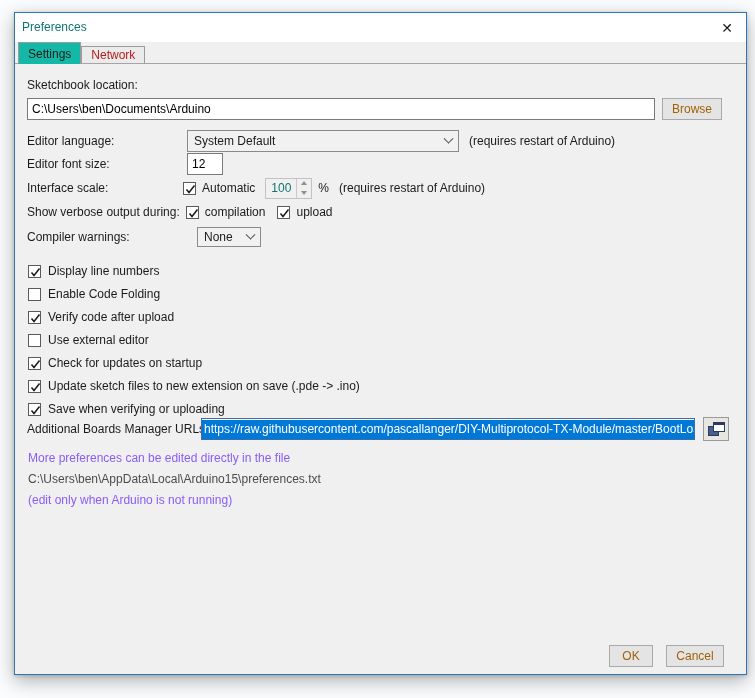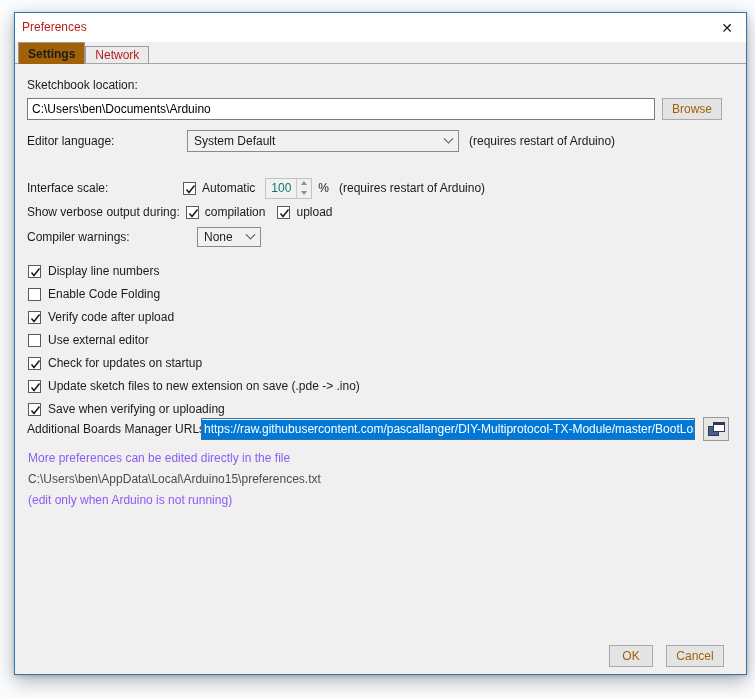--- a/index.html
+++ b/index.html
@@ -13,27 +13,27 @@
     overflow: hidden;
   }
   .dialog {
     position: absolute; left:14px; top:12px; width:733px; height:663px;
     background:#f0f0f0;
     border:1px solid #2e75b6;
     box-shadow: 0 6px 18px rgba(0,0,0,.30), 0 1px 4px rgba(0,0,0,.18);
   }
   
   .titlebar { position:absolute; left:0; top:0; right:0; height:29px; background:#ffffff; }
-  .title { position:absolute; left:7px; top:0; line-height:29px; font-size:12px; color:#b91c1c; }
+  .title { position:absolute; left:7px; top:0; line-height:29px; font-size:12px; color:#0f766e; }
   .close-btn { position:absolute; right:8px; top:5px; width:22px; height:20px; text-align:center;
     line-height:20px; font-size:14px; color:#1b1b1b; cursor:default; }
   
   .tabs { position:absolute; left:3px; top:29px; height:22px; display:flex; align-items:flex-end; z-index:3; }
   .tab { padding:0 9px; border:1px solid #9b9b9b; border-bottom:none; display:flex; align-items:center; }
-  .tab.active { height:22px; background:#a16207; z-index:3;font-weight:bold; }
+  .tab.active { height:22px; background:#14b8a6; z-index:3; }
   .tab.inactive { height:17px; margin-bottom:1px; background:#ebebeb; color:#b91c1c; z-index:1; }
   .tabline { position:absolute; left:0; right:0; top:50px; height:1px; background:#a5a5a5; z-index:1; }
   
   .row { position:absolute; left:12px; display:flex; align-items:center; gap:10px; height:22px; }
   .flabel { width:150px; flex:none; color:#1b1b1b; }
   .note { color:#1b1b1b; }
   
   .txt {
     border:1px solid #7a7a7a; background:#fff; height:22px; font:12px "Liberation Sans","DejaVu Sans",sans-serif;
     padding:0 4px; color:#000;
@@ -112,20 +112,24 @@
 
   <div class="row" style="top:117px;">
     <span class="flabel">Editor language:</span>
     <div class="combo" style="width:272px;">
       <span>System Default</span>
       <span class="chev"></span>
     </div>
     <span class="note">(requires restart of Arduino)</span>
   </div>
 
+  <div class="row" style="top:140px;">
+    <span class="flabel">Editor font size:</span>
+    <input class="txt" style="width: 36px;" value="12">
+  </div>
 
   <div class="row" style="top:164px;gap:6px;">
     <span class="flabel">Interface scale:</span>
     <span class="cb" data-checked="true">
       <svg width="13" height="13" viewBox="0 0 13 13">
         <polyline points="2.5,6.5 5,9.5 10.5,2.5" fill="none" stroke="#1a1a1a" stroke-width="1.5"></polyline>
       </svg>
     </span>
     <span>Automatic</span>
     <span class="spinner" style="margin-left:4px;">

